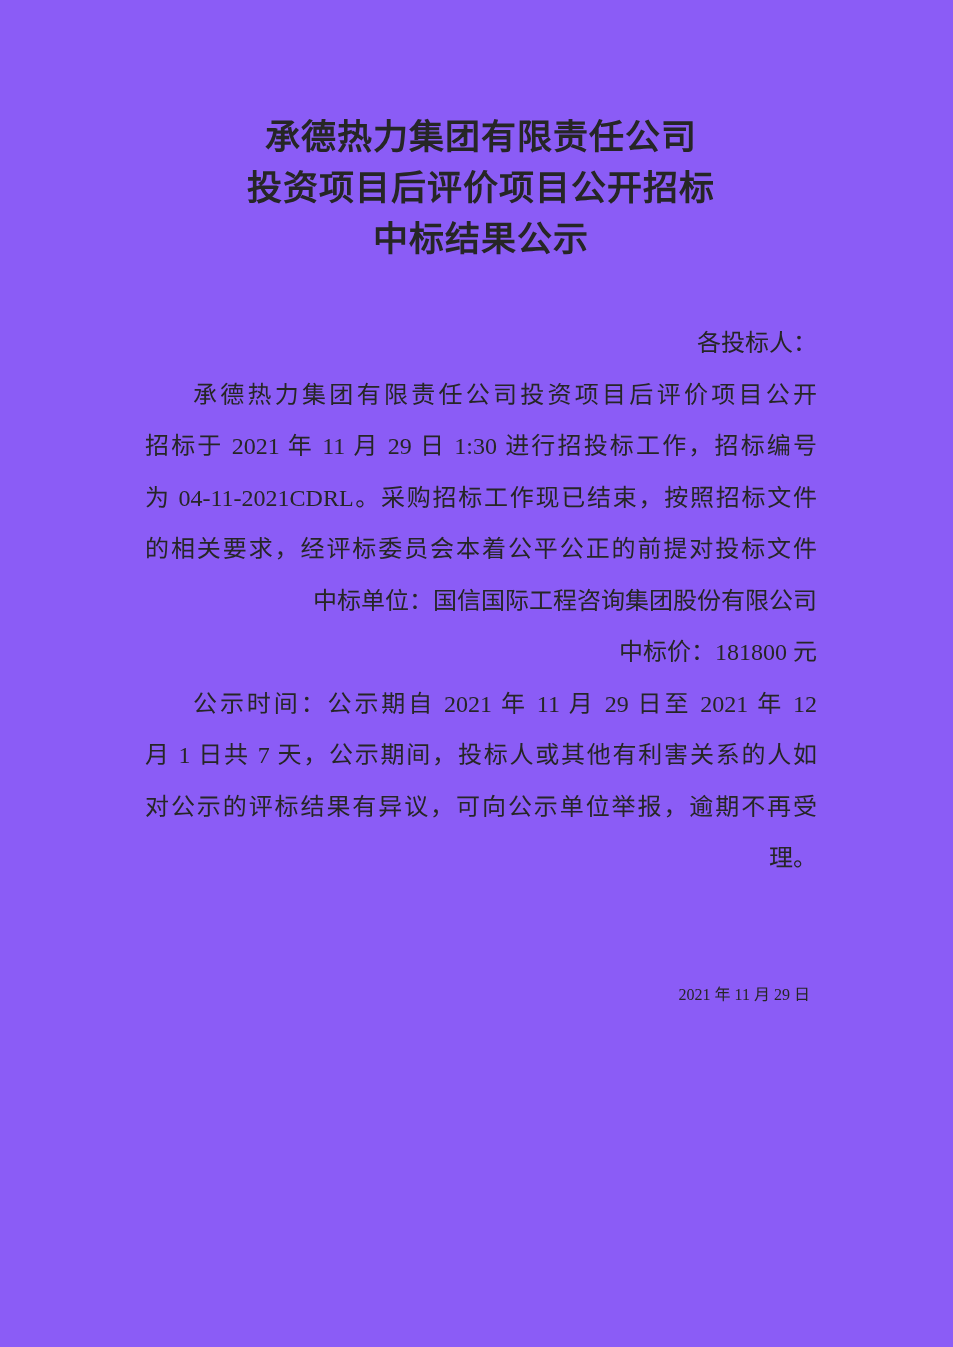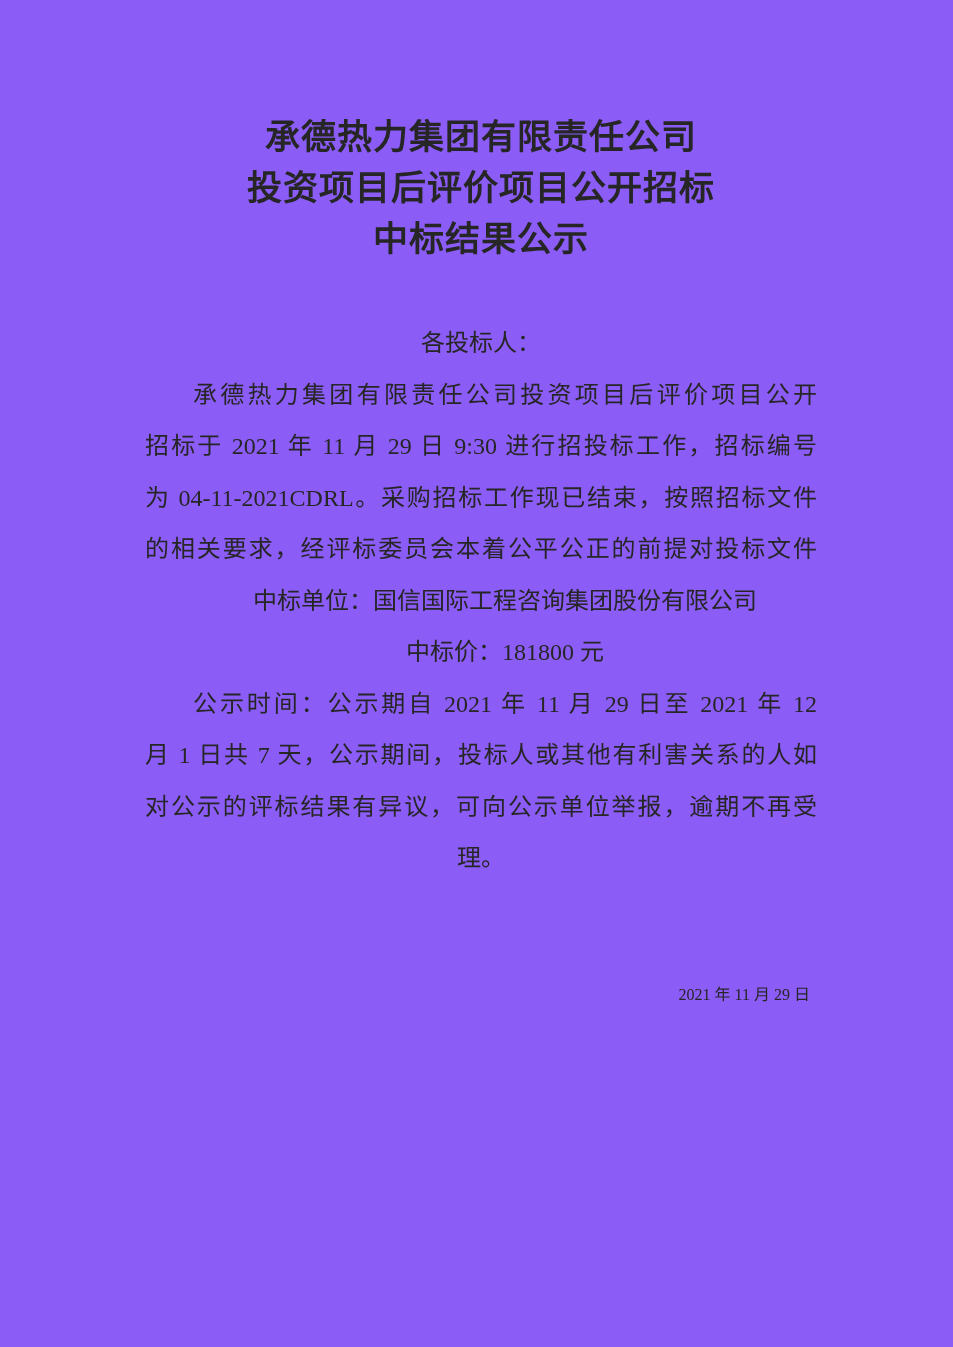--- a/index.html
+++ b/index.html
@@ -32,21 +32,21 @@
     line-height: 51px;
     letter-spacing: 1px;
     white-space: nowrap;
   }
   .body-block {
     margin-top: 53px;
     font-size: 24px;
   }
   .line {
     line-height: 51.5px;
-    text-align: center;
+    text-align: right;
     white-space: normal;
   }
   .line.justify {
     text-align: justify;
     text-align-last: justify;
   }
   .line.indent {
     text-indent: 2em;
   }
   .date-line {
@@ -66,21 +66,21 @@
     <div class="title-block">
       <div class="title-line">承德热力集团有限责任公司</div>
       <div class="title-line">投资项目后评价项目公开招标</div>
       <div class="title-line">中标结果公示</div>
     </div>
 
     <div class="body-block">
       <div class="line">各投标人：</div>
 
       <div class="line indent justify">承德热力集团有限责任公司投资项目后评价项目公开</div>
-      <div class="line justify">招标于 2021 年 11 月 29 日 9:30 进行招投标工作，招标编号</div>
+      <div class="line justify">招标于 2021 年 11 月 29 日 1:30 进行招投标工作，招标编号</div>
       <div class="line justify">为 04-11-2021CDRL。采购招标工作现已结束，按照招标文件</div>
       <div class="line justify">的相关要求，经评标委员会本着公平公正的前提对投标文件</div>
       <div class="line indent">中标单位：国信国际工程咨询集团股份有限公司</div>
       <div class="line indent">中标价：181800 元</div>
       <div class="line indent justify">公示时间：公示期自 2021 年 11 月 29 日至 2021 年 12</div>
       <div class="line justify">月 1 日共 7 天，公示期间，投标人或其他有利害关系的人如</div>
       <div class="line justify">对公示的评标结果有异议，可向公示单位举报，逾期不再受</div>
       <div class="line">理。</div>
     </div>
 

